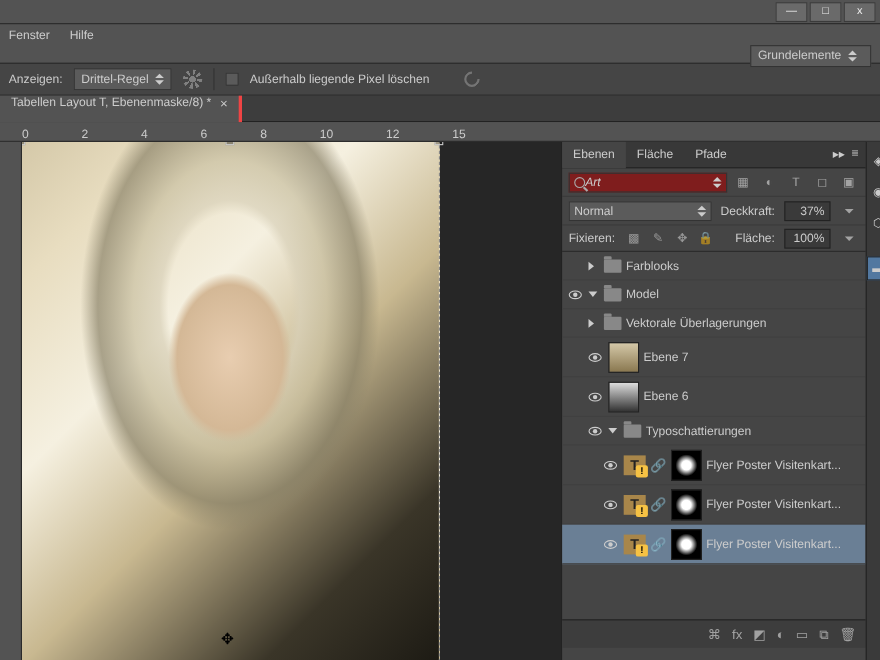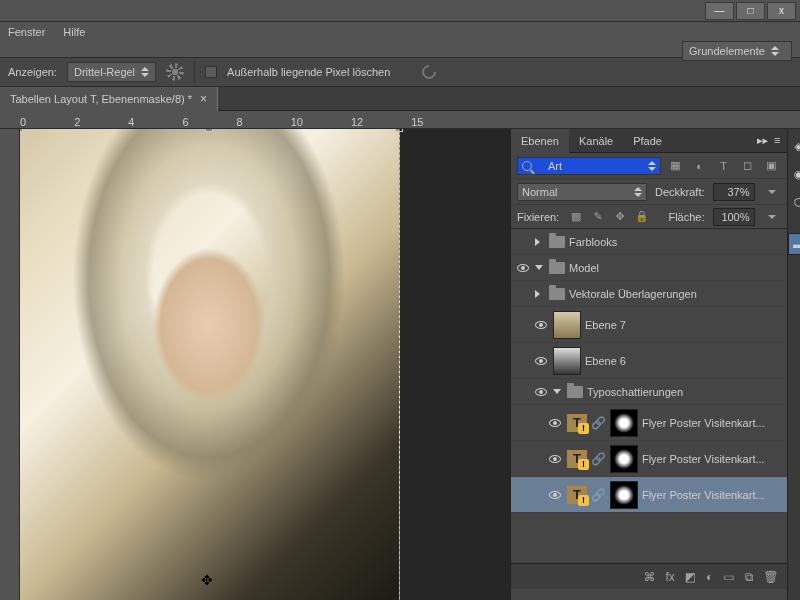--- a/index.html
+++ b/index.html
@@ -13,38 +13,38 @@
 .dropdown { background:#5b5b5b; border:1px solid #333; height:20px; display:flex; align-items:center; padding:0 6px; gap:6px; position:relative; }
 .chev { width:0; height:0; border-left:4px solid transparent; border-right:4px solid transparent; border-top:4px solid #ccc; }
 .chev-stack { display:flex; flex-direction:column; gap:2px; }
 .chev-up { width:0; height:0; border-left:4px solid transparent; border-right:4px solid transparent; border-bottom:4px solid #ccc; }
 .gear { width:14px; height:14px; border-radius:50%; background:radial-gradient(circle,#999 30%,transparent 31%); position:relative; }
 .gear::before { content:""; position:absolute; inset:-2px; background:conic-gradient(#999 0 20deg,transparent 20deg 45deg,#999 45deg 65deg,transparent 65deg 90deg,#999 90deg 110deg,transparent 110deg 135deg,#999 135deg 155deg,transparent 155deg 180deg,#999 180deg 200deg,transparent 200deg 225deg,#999 225deg 245deg,transparent 245deg 270deg,#999 270deg 290deg,transparent 290deg 315deg,#999 315deg 335deg,transparent 335deg 360deg); border-radius:50%; mask:radial-gradient(circle,transparent 30%,black 31%); }
 .checkbox { width:12px; height:12px; border:1px solid #333; background:#5b5b5b; }
 .reset-arrow { width:14px; height:14px; border:2px solid #888; border-radius:50%; border-top-color:transparent; transform:rotate(45deg); }
 .presets { position:absolute; right:8px; top:41px; height:20px; }
 .doc-tab-bar { height:24px; background:#3d3d3d; border-bottom:1px solid #222; display:flex; align-items:center; }
-.doc-tab { height:24px; padding:0 10px; display:flex; align-items:center; gap:8px; background:#535353; border-right:1px solid #ef4444; }
+.doc-tab { height:24px; padding:0 10px; display:flex; gap:8px; background:#535353; border-right:3px solid #ef4444; }
 .close-x { font-size:12px; cursor:pointer; }
 .ruler-h { height:18px; background:#535353; border-bottom:1px solid #2a2a2a; display:flex; align-items:flex-end; padding-left:20px; gap:48px; font-size:9px; color:#999; }
 .mainrow { display:flex; height:calc(600px - 22px - 19px - 30px - 24px - 18px); }
 .ruler-v { width:20px; background:#535353; border-right:1px solid #2a2a2a; }
 .canvas-area { flex:1; background:#262626; position:relative; overflow:hidden; }
 .canvas-img { position:absolute; left:-2px; top:-2px; width:382px; height:490px; border:1px dashed #888; background:linear-gradient(135deg,#d4c8a8 0%,#e8ddc0 15%,#f5f0e0 35%,#c8b890 55%,#3a3528 80%,#1a1812 100%); }
 .face { position:absolute; left:90px; top:80px; width:200px; height:260px; background:radial-gradient(ellipse 80px 110px at 50% 45%,#e8cdb0 0%,#d4b896 60%,transparent 70%); }
 .hair { position:absolute; left:20px; top:-50px; width:340px; height:500px; background:radial-gradient(ellipse 160px 240px at 50% 40%,transparent 35%,#d8d0b8 40%,#c8bfa0 55%,#8a8268 75%,transparent 85%); opacity:0.7; }
 .handle { position:absolute; width:8px; height:8px; border:1px solid #ccc; background:rgba(0,0,0,0.3); }
 .panels { width:290px; background:#454545; border-left:1px solid #222; display:flex; }
 .panel-main { flex:1; }
 .panel-tabs { height:24px; display:flex; align-items:center; background:#383838; border-bottom:1px solid #222; }
 .ptab { padding:0 10px; height:24px; display:flex; align-items:center; cursor:pointer; }
 .ptab.active { background:#454545; }
 .ptab-icons { margin-left:auto; display:flex; gap:6px; padding-right:6px; }
 .toolbar-row { height:26px; display:flex; align-items:center; padding:0 6px; gap:6px; border-bottom:1px solid #3a3a3a; }
-.search-box { flex:1; height:18px; background:#1d4ed8; border:1px solid #333; display:flex; align-items:center; padding:0 4px; gap:16px; }
+.search-box { flex:1; height:18px; background:#7f1d1d; border:1px solid #333; display:flex; align-items:center; padding:0 4px; gap:0;font-style:italic; }
 .mag { width:10px; height:10px; border:1.5px solid #aaa; border-radius:50%; position:relative; }
 .mag::after { content:""; position:absolute; width:5px; height:1.5px; background:#aaa; bottom:-3px; right:-4px; transform:rotate(45deg); }
 .icon-btn { width:18px; height:18px; display:flex; align-items:center; justify-content:center; cursor:pointer; opacity:0.7; }
 .blend-row { height:26px; display:flex; align-items:center; padding:0 6px; gap:8px; border-bottom:1px solid #3a3a3a; }
 .blend-dd { width:130px; height:18px; background:#5b5b5b; border:1px solid #333; display:flex; align-items:center; padding:0 4px; justify-content:space-between; }
 .pct-input { width:42px; height:18px; background:#3a3a3a; border:1px solid #222; display:flex; align-items:center; justify-content:flex-end; padding:0 4px; }
 .lock-row { height:24px; display:flex; align-items:center; padding:0 6px; gap:8px; border-bottom:1px solid #2a2a2a; }
 .lock-icons { display:flex; gap:4px; }
 .lock-icons .ib { width:18px; height:16px; border:1px solid transparent; display:flex; align-items:center; justify-content:center; cursor:pointer; opacity:0.6; }
 .layer-list { overflow-y:auto; height:334px; }
@@ -151,21 +151,21 @@
       <div class="handle" style="top:-4px;left:50%;margin-left:-4px"></div>
       <div class="handle" style="top:-4px;right:-4px"></div>
       <div class="cursor-mark">✥</div>
     </div>
   </div>
 
   <div class="panels">
     <div class="panel-main">
       <div class="panel-tabs">
         <div class="ptab active">Ebenen</div>
-        <div class="ptab">Kanäle</div>
+        <div class="ptab">Fläche</div>
         <div class="ptab">Pfade</div>
         <div class="ptab-icons">
           <span>▸▸</span>
           <span>≡</span>
         </div>
       </div>
 
       <div class="toolbar-row">
         <div class="search-box">
           <div class="mag"></div>

